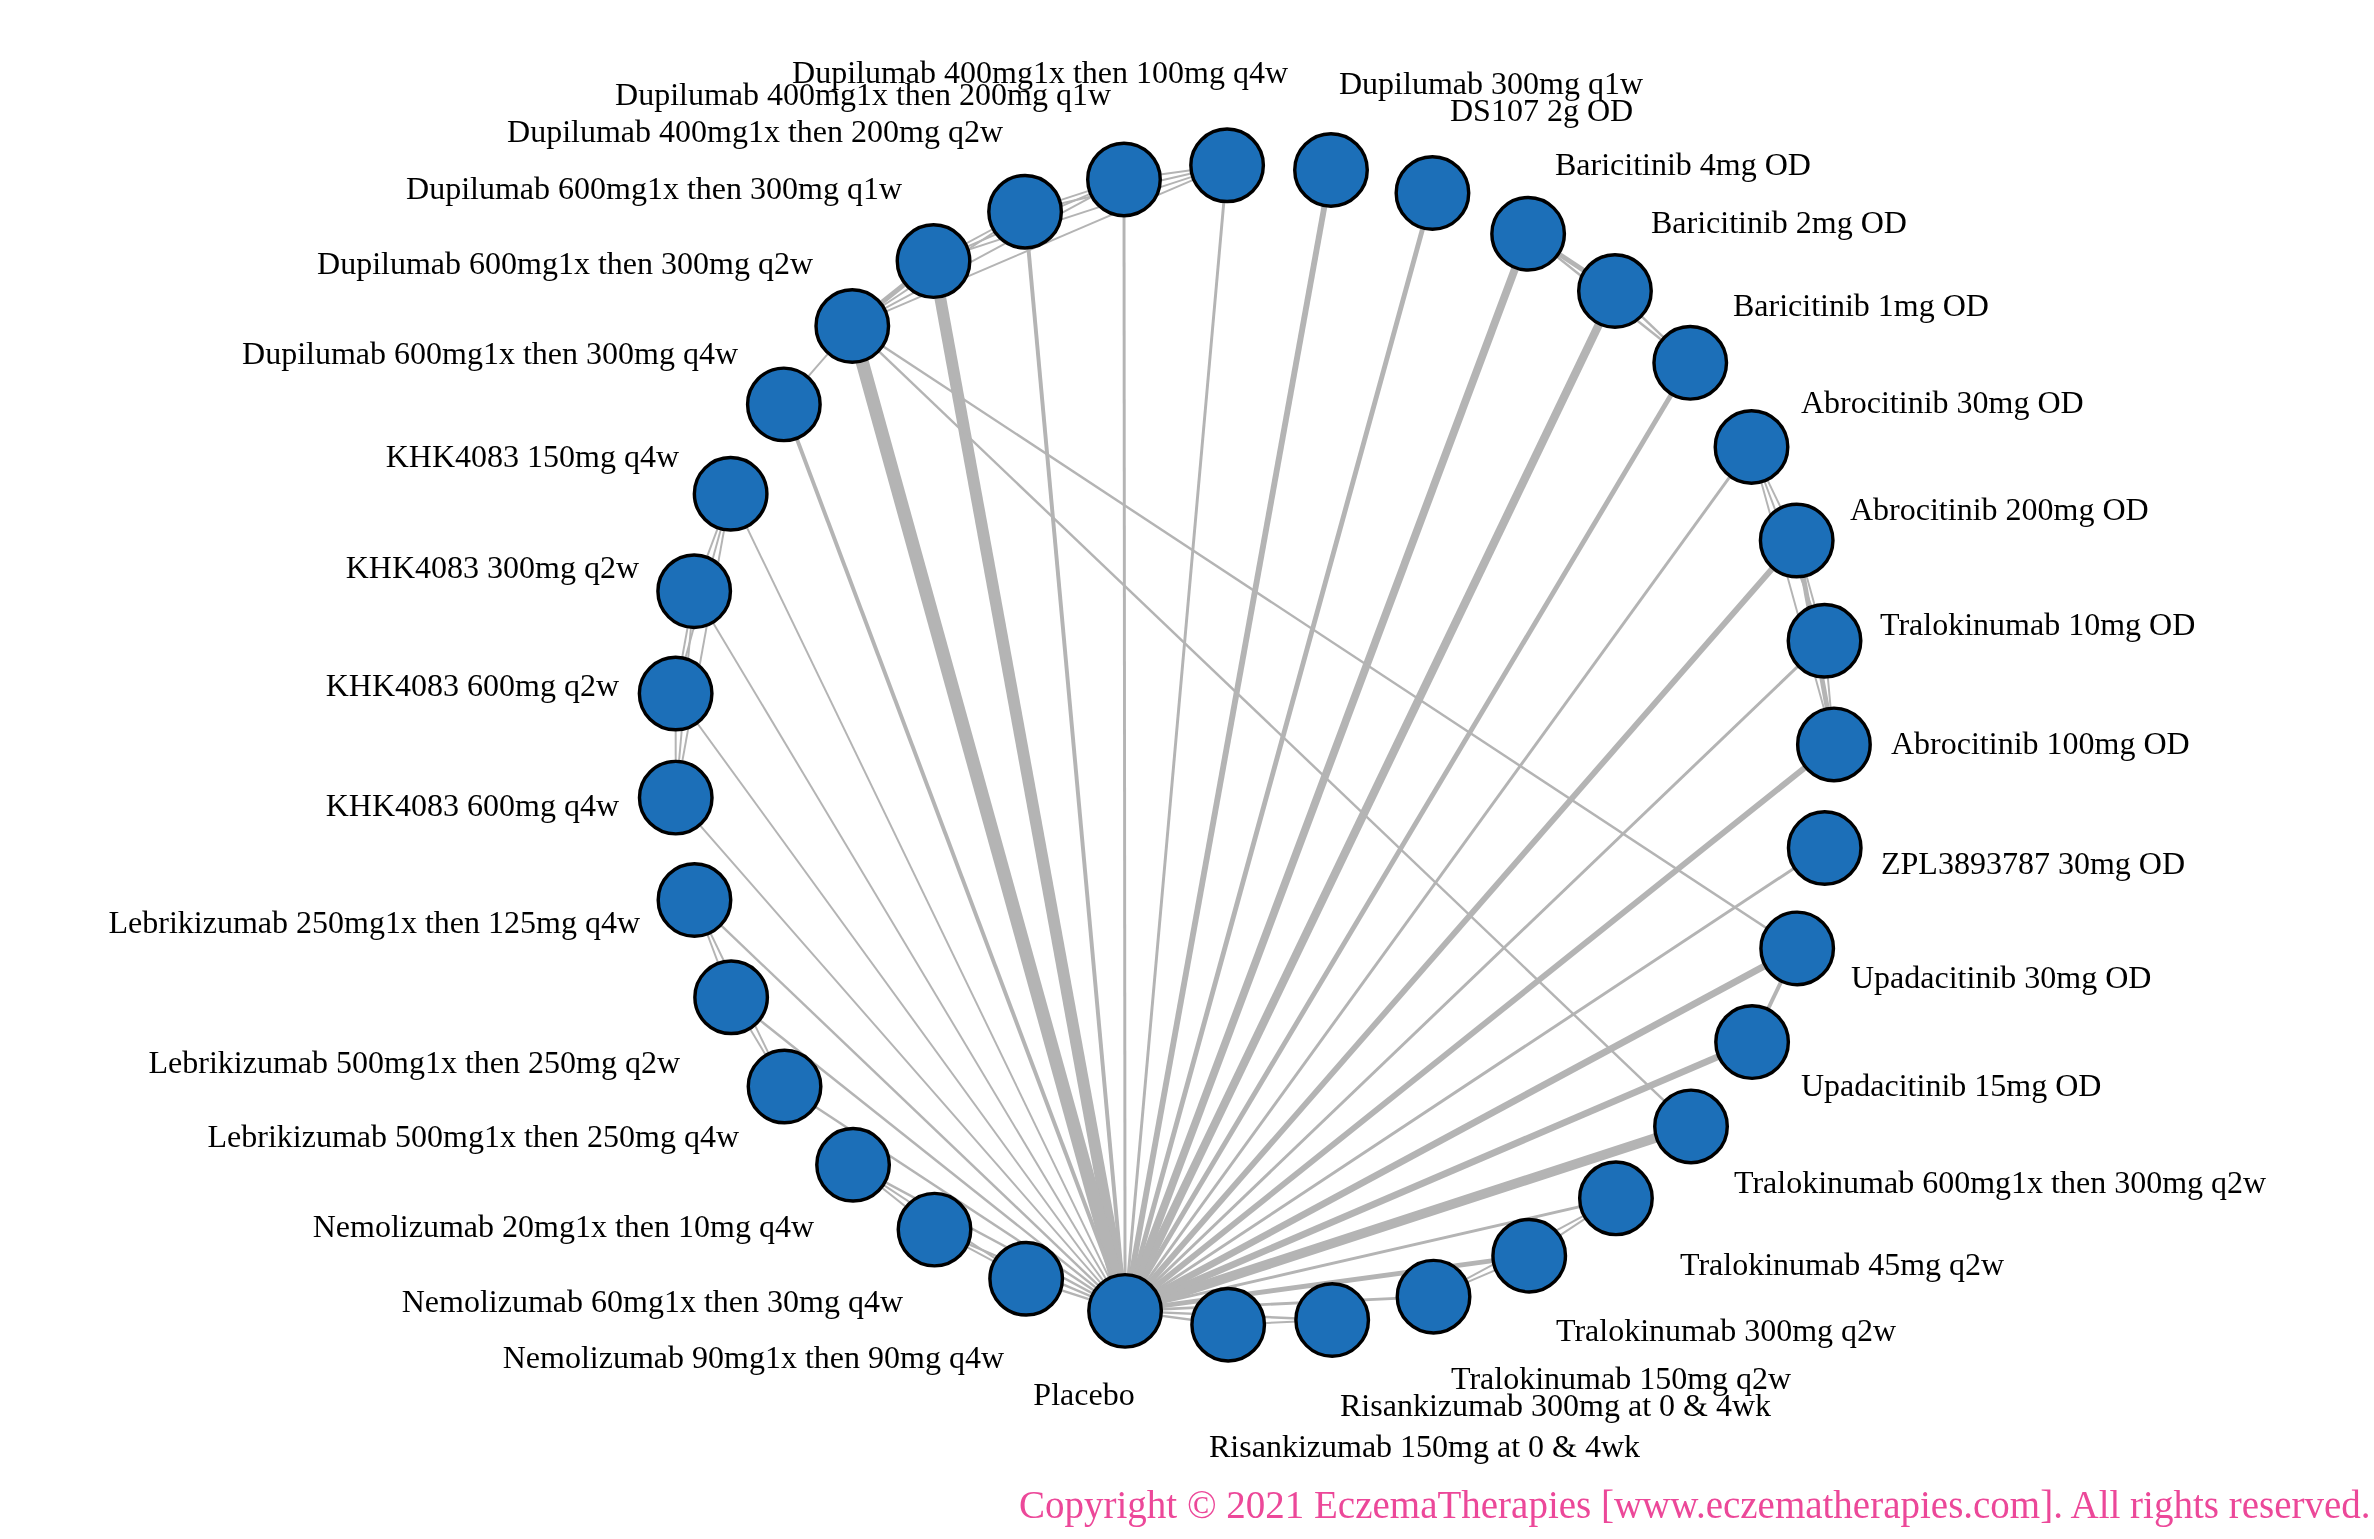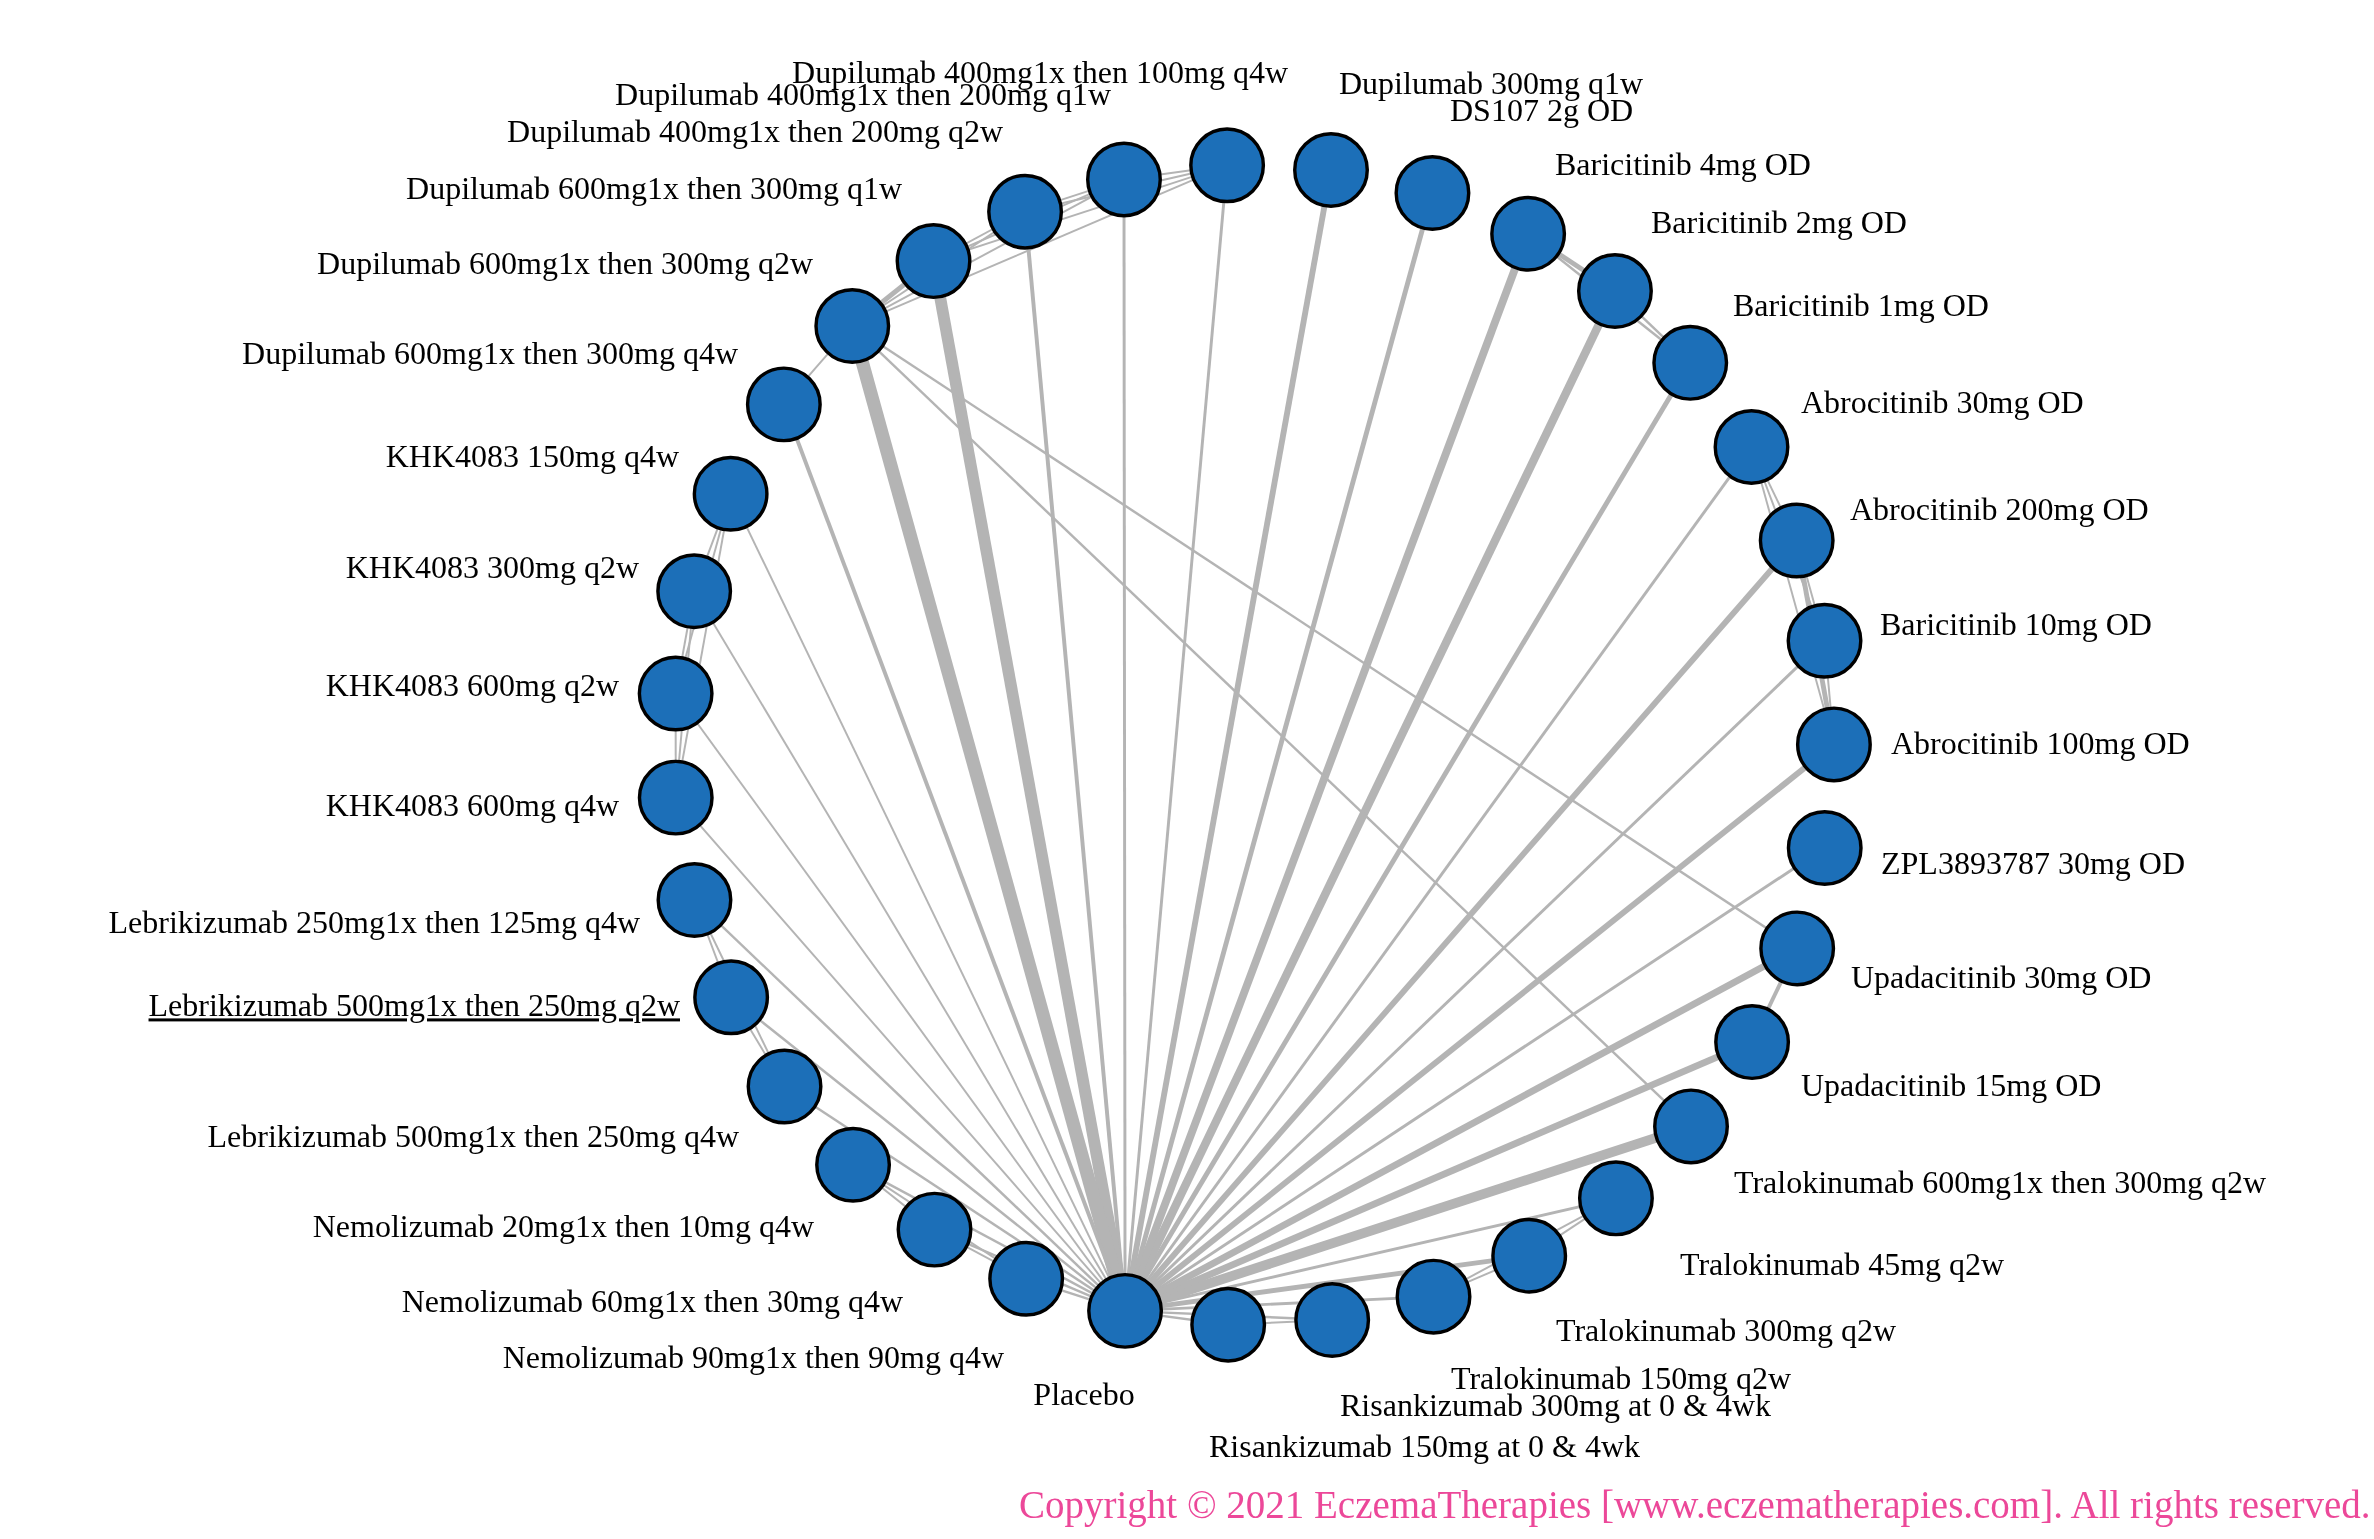--- a/index.html
+++ b/index.html
@@ -159,40 +159,40 @@
       <div class="node-label" style="left: 1209px; top: 1447px; transform: translate(0px, -50%);">Risankizumab 150mg at 0 &amp; 4wk</div>
       <div class="node-label" style="left: 1340px; top: 1406px; transform: translate(0px, -50%);">Risankizumab 300mg at 0 &amp; 4wk</div>
       <div class="node-label" style="left: 1451px; top: 1379px; transform: translate(0px, -50%);">Tralokinumab 150mg q2w</div>
       <div class="node-label" style="left: 1556px; top: 1331px; transform: translate(0px, -50%);">Tralokinumab 300mg q2w</div>
       <div class="node-label" style="left: 1652px; top: 1265px; transform: translate(0px, -50%); margin-left: 28px;">Tralokinumab 45mg q2w</div>
       <div class="node-label" style="left: 1734px; top: 1183px; transform: translate(0px, -50%);">Tralokinumab 600mg1x then 300mg q2w</div>
       <div class="node-label" style="left: 1801px; top: 1086px; transform: translate(0px, -50%);">Upadacitinib 15mg OD</div>
       <div class="node-label" style="left: 1851px; top: 978px; transform: translate(0px, -50%);">Upadacitinib 30mg OD</div>
       <div class="node-label" style="left: 1881px; top: 864px; transform: translate(0px, -50%);">ZPL3893787 30mg OD</div>
       <div class="node-label" style="left: 1891px; top: 744px; transform: translate(0px, -50%);">Abrocitinib 100mg OD</div>
-      <div class="node-label" style="left: 1880px; top: 625px; transform: translate(0px, -50%);">Baricitinib 10mg OD</div>
+      <div class="node-label" style="left: 1880px; top: 625px; transform: translate(0px, -50%);">Tralokinumab 10mg OD</div>
       <div class="node-label" style="left: 1850px; top: 510px; transform: translate(0px, -50%);">Abrocitinib 200mg OD</div>
       <div class="node-label" style="left: 1801px; top: 403px; transform: translate(0px, -50%);">Abrocitinib 30mg OD</div>
       <div class="node-label" style="left: 1733px; top: 306px; transform: translate(0px, -50%);">Baricitinib 1mg OD</div>
       <div class="node-label" style="left: 1651px; top: 223px; transform: translate(0px, -50%);">Baricitinib 2mg OD</div>
       <div class="node-label" style="left: 1555px; top: 165px; transform: translate(0px, -50%);">Baricitinib 4mg OD</div>
       <div class="node-label" style="left: 1450px; top: 111px; transform: translate(0px, -50%);">DS107 2g OD</div>
       <div class="node-label" style="left: 1339px; top: 84px; transform: translate(0px, -50%);">Dupilumab 300mg q1w</div>
       <div class="node-label" style="left: 1288px; top: 73px; transform: translate(-100%, -50%);">Dupilumab 400mg1x then 100mg q4w</div>
       <div class="node-label" style="left: 1111px; top: 95px; transform: translate(-100%, -50%);">Dupilumab 400mg1x then 200mg q1w</div>
       <div class="node-label" style="left: 1003px; top: 132px; transform: translate(-100%, -50%);">Dupilumab 400mg1x then 200mg q2w</div>
       <div class="node-label" style="left: 902px; top: 189px; transform: translate(-100%, -50%);">Dupilumab 600mg1x then 300mg q1w</div>
       <div class="node-label" style="left: 813px; top: 264px; transform: translate(-100%, -50%);">Dupilumab 600mg1x then 300mg q2w</div>
       <div class="node-label" style="left: 738px; top: 354px; transform: translate(-100%, -50%);">Dupilumab 600mg1x then 300mg q4w</div>
       <div class="node-label" style="left: 679px; top: 457px; transform: translate(-100%, -50%);">KHK4083 150mg q4w</div>
       <div class="node-label" style="left: 639px; top: 568px; transform: translate(-100%, -50%);">KHK4083 300mg q2w</div>
       <div class="node-label" style="left: 619px; top: 686px; transform: translate(-100%, -50%);">KHK4083 600mg q2w</div>
       <div class="node-label" style="left: 619px; top: 806px; transform: translate(-100%, -50%);">KHK4083 600mg q4w</div>
       <div class="node-label" style="left: 640px; top: 923px; transform: translate(-100%, -50%);">Lebrikizumab 250mg1x then 125mg q4w</div>
-      <div class="node-label" style="left: 680px; top: 1006px; transform: translate(-100%, -50%); text-decoration: underline;">Lebrikizumab 500mg1x then 250mg q2w</div>
+      <div class="node-label" style="left: 680px; top: 1063px; transform: translate(-100%, -50%);">Lebrikizumab 500mg1x then 250mg q2w</div>
       <div class="node-label" style="left: 739px; top: 1137px; transform: translate(-100%, -50%);">Lebrikizumab 500mg1x then 250mg q4w</div>
       <div class="node-label" style="left: 814px; top: 1227px; transform: translate(-100%, -50%);">Nemolizumab 20mg1x then 10mg q4w</div>
       <div class="node-label" style="left: 903px; top: 1302px; transform: translate(-100%, -50%);">Nemolizumab 60mg1x then 30mg q4w</div>
       <div class="node-label" style="left: 1004px; top: 1358px; transform: translate(-100%, -50%);">Nemolizumab 90mg1x then 90mg q4w</div>
     </div>
   <div class="copyright">Copyright © 2021 EczemaTherapies [www.eczematherapies.com]. All rights reserved.</div>
 </div>
 
 
 </body></html>

